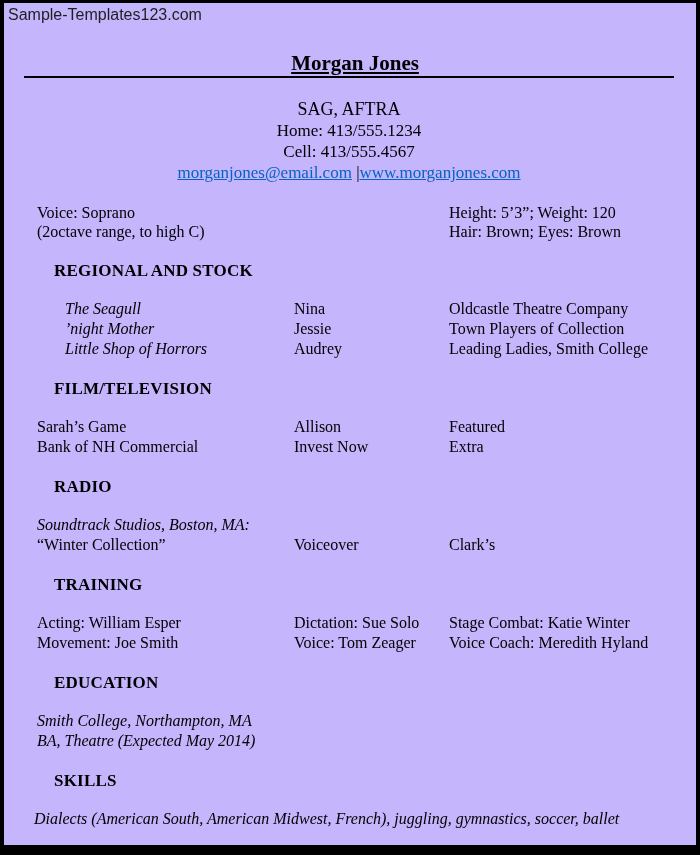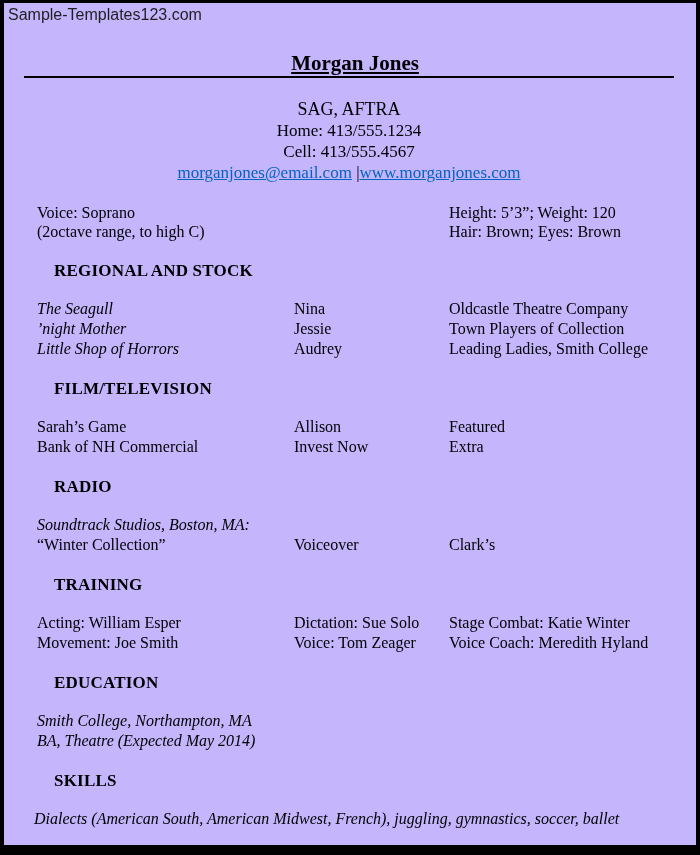--- a/index.html
+++ b/index.html
@@ -60,21 +60,21 @@
     font-weight: bold;
     letter-spacing: 0.2px;
   }
   .grid3 {
     display: grid;
     grid-template-columns: 257px 155px auto;
     font-size: 16px;
     line-height: 20px;
   }
   .plain-line { font-size: 16px; line-height: 20px; font-style: italic; }
-  .italic { font-style: italic; }
+  .italic { font-style: italic; margin-left: 28px; }
   .nowrap { white-space: nowrap; }
 </style>
 </head>
 <body>
 
 <div class="page">
 
   <div class="watermark">Sample-Templates123.com</div>
 
   <div class="content">

